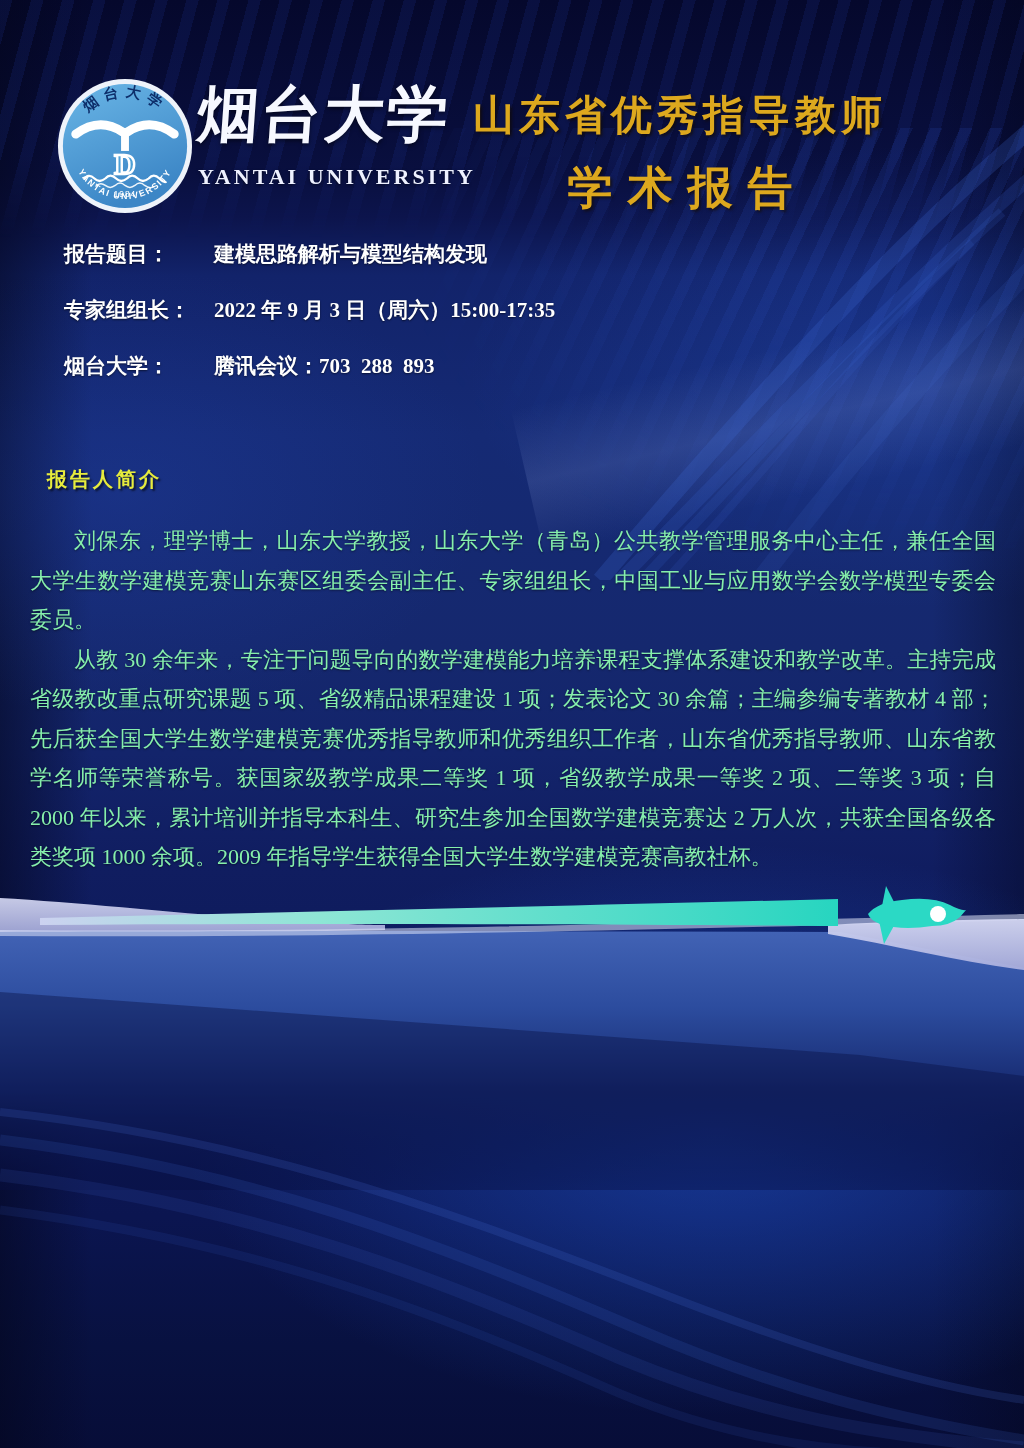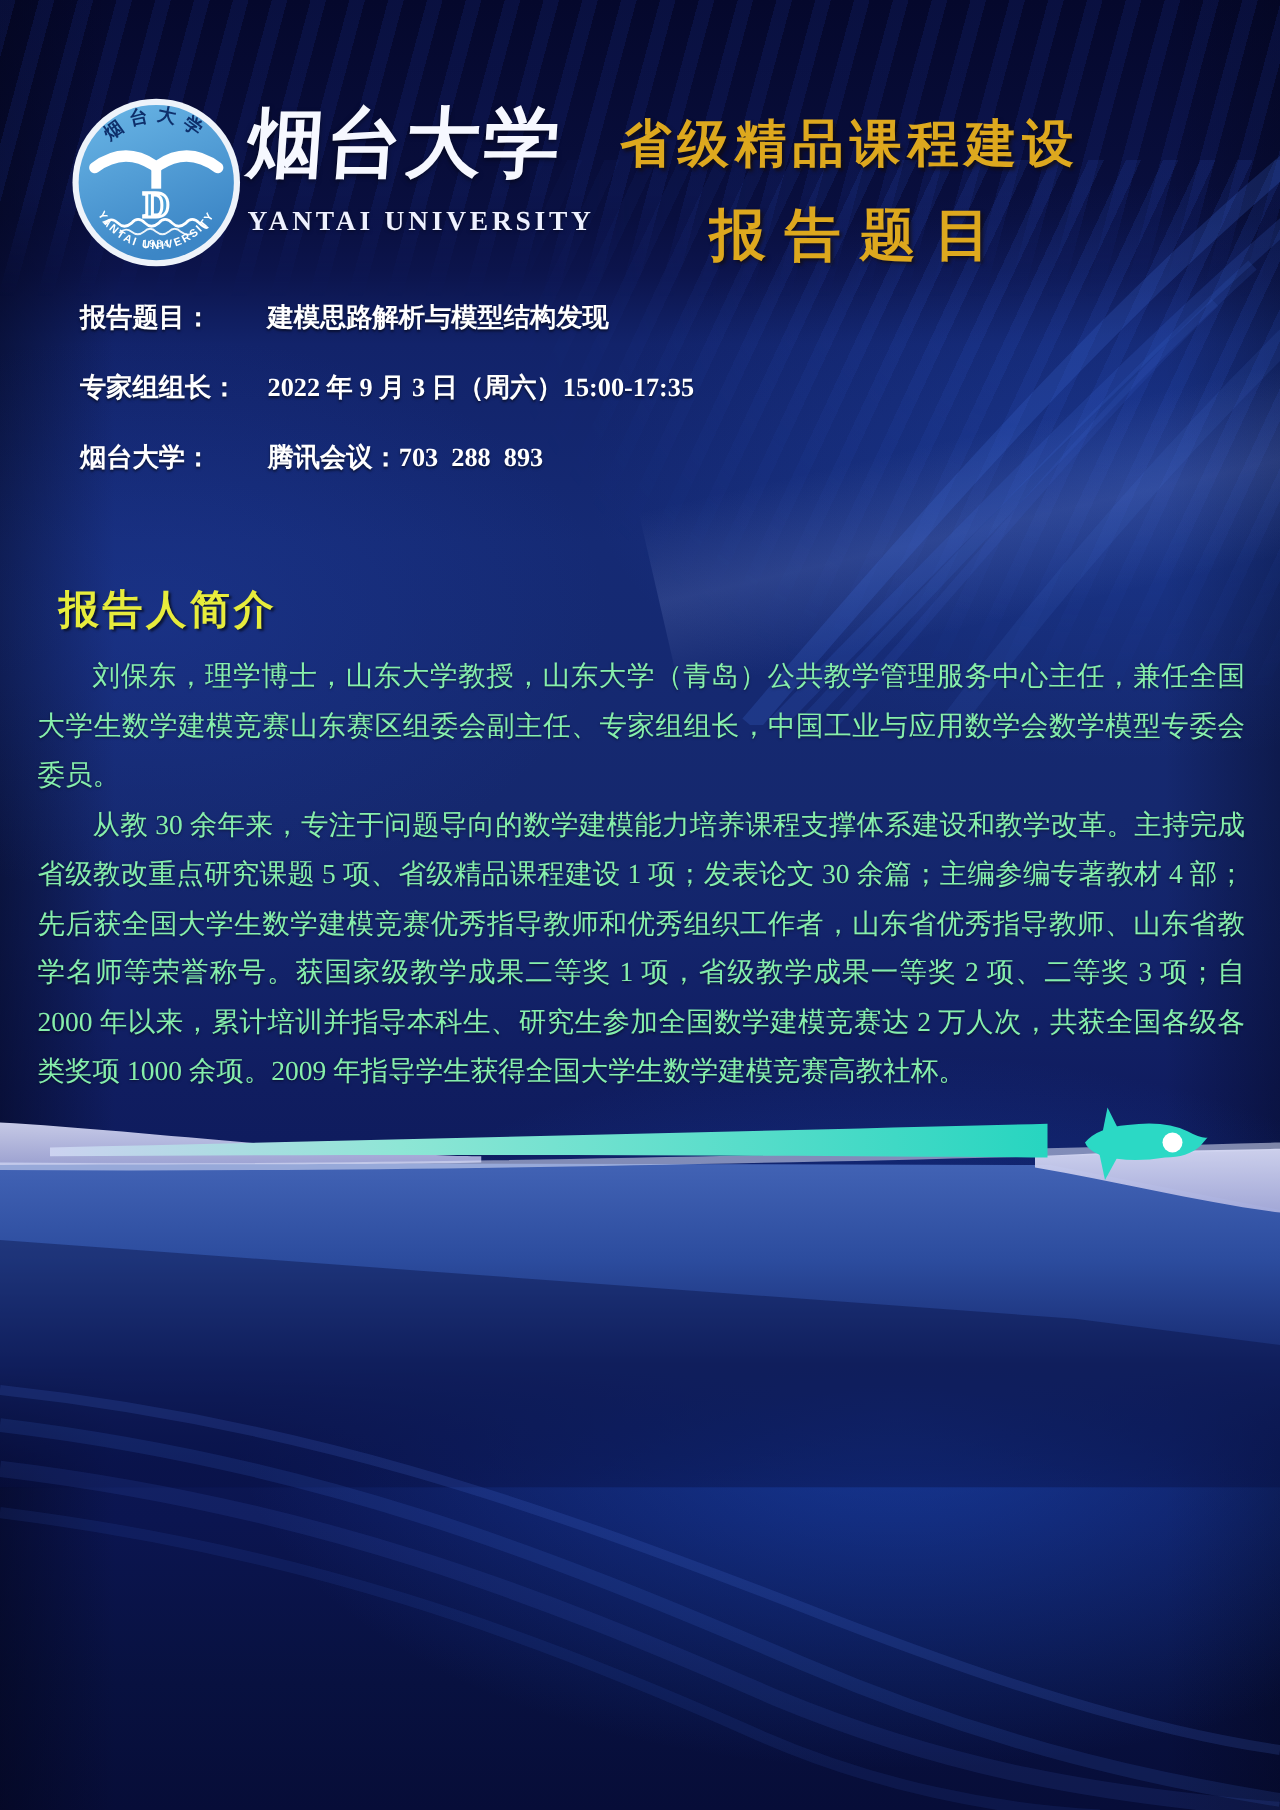--- a/index.html
+++ b/index.html
@@ -63,21 +63,21 @@
     white-space:nowrap;text-shadow:2px 2px 3px rgba(20,10,0,.65);
   }
   
   .details{position:absolute;left:64px;top:240px;right:40px;color:#fff;
     font-family:"Liberation Serif","DejaVu Serif",serif;}
   .detail-row{height:56px;font-size:21px;font-weight:700;text-shadow:0 1px 2px rgba(0,0,0,.55);}
   .detail-label{display:inline-block;min-width:150px;white-space:pre;}
   .detail-value{white-space:pre;}
   
   .bio-heading{
-    position:absolute;left:47px;top:466px;font-size:32px;font-weight:800;letter-spacing:3px;
+    position:absolute;left:47px;top:466px;font-size:20px;font-weight:800;letter-spacing:3px;
     color:#e7ec3c;text-shadow:2px 2px 2px rgba(0,0,0,.6);white-space:nowrap;text-align:center;
   }
   .bio{
     position:absolute;left:30px;top:521px;width:966px;color:#86efac;
     font-family:"Liberation Serif","DejaVu Serif",serif;
     font-size:22px;line-height:39.5px;text-align:justify;
     text-shadow:0 1px 2px rgba(0,0,0,.5);
   }
   .bio p{margin:0;text-indent:2em;}
 </style>
@@ -170,22 +170,22 @@
       <textPath href="#arcBottom" startOffset="50%" text-anchor="middle">YANTAI UNIVERSITY</textPath>
     </text>
   </svg>
 
   <div class="univ">
     <div class="univ-cn">烟台大学</div>
     <div class="univ-en">YANTAI UNIVERSITY</div>
   </div>
 
   <div class="titles">
-    <div class="college">省级精品课程建设</div>
-    <div class="report-type">报告题目</div>
+    <div class="college">山东省优秀指导教师</div>
+    <div class="report-type">学术报告</div>
   </div>
 
   <div class="details">
     <div class="detail-row">
       <span class="detail-label">报告题目：</span><span class="detail-value">建模思路解析与模型结构发现</span>
     </div>
     <div class="detail-row">
       <span class="detail-label">专家组组长：</span><span class="detail-value">2022 年 9 月 3 日（周六）15:00-17:35</span>
     </div>
     <div class="detail-row">

